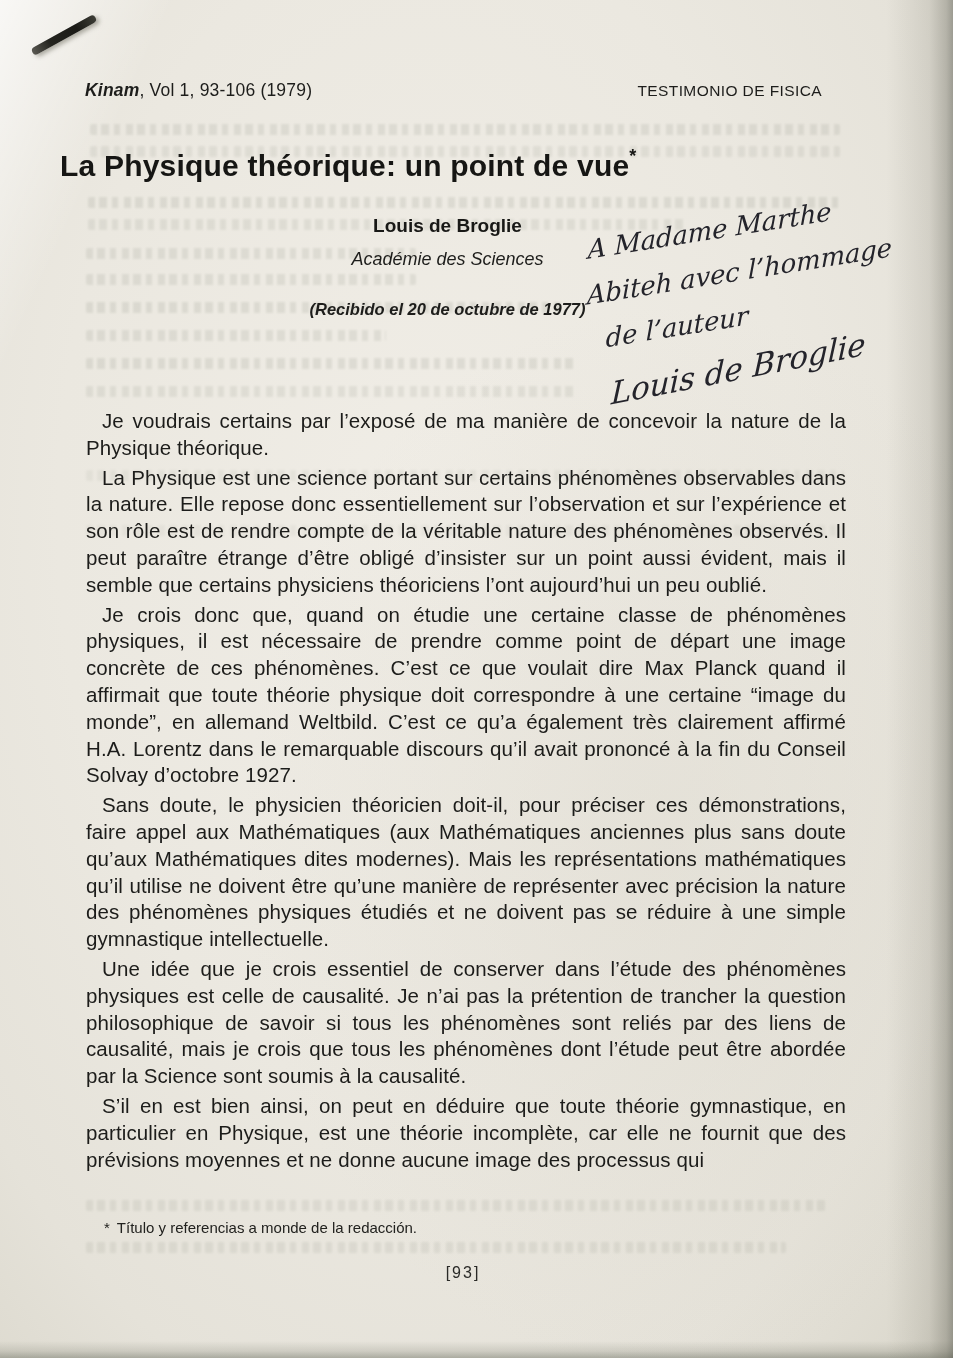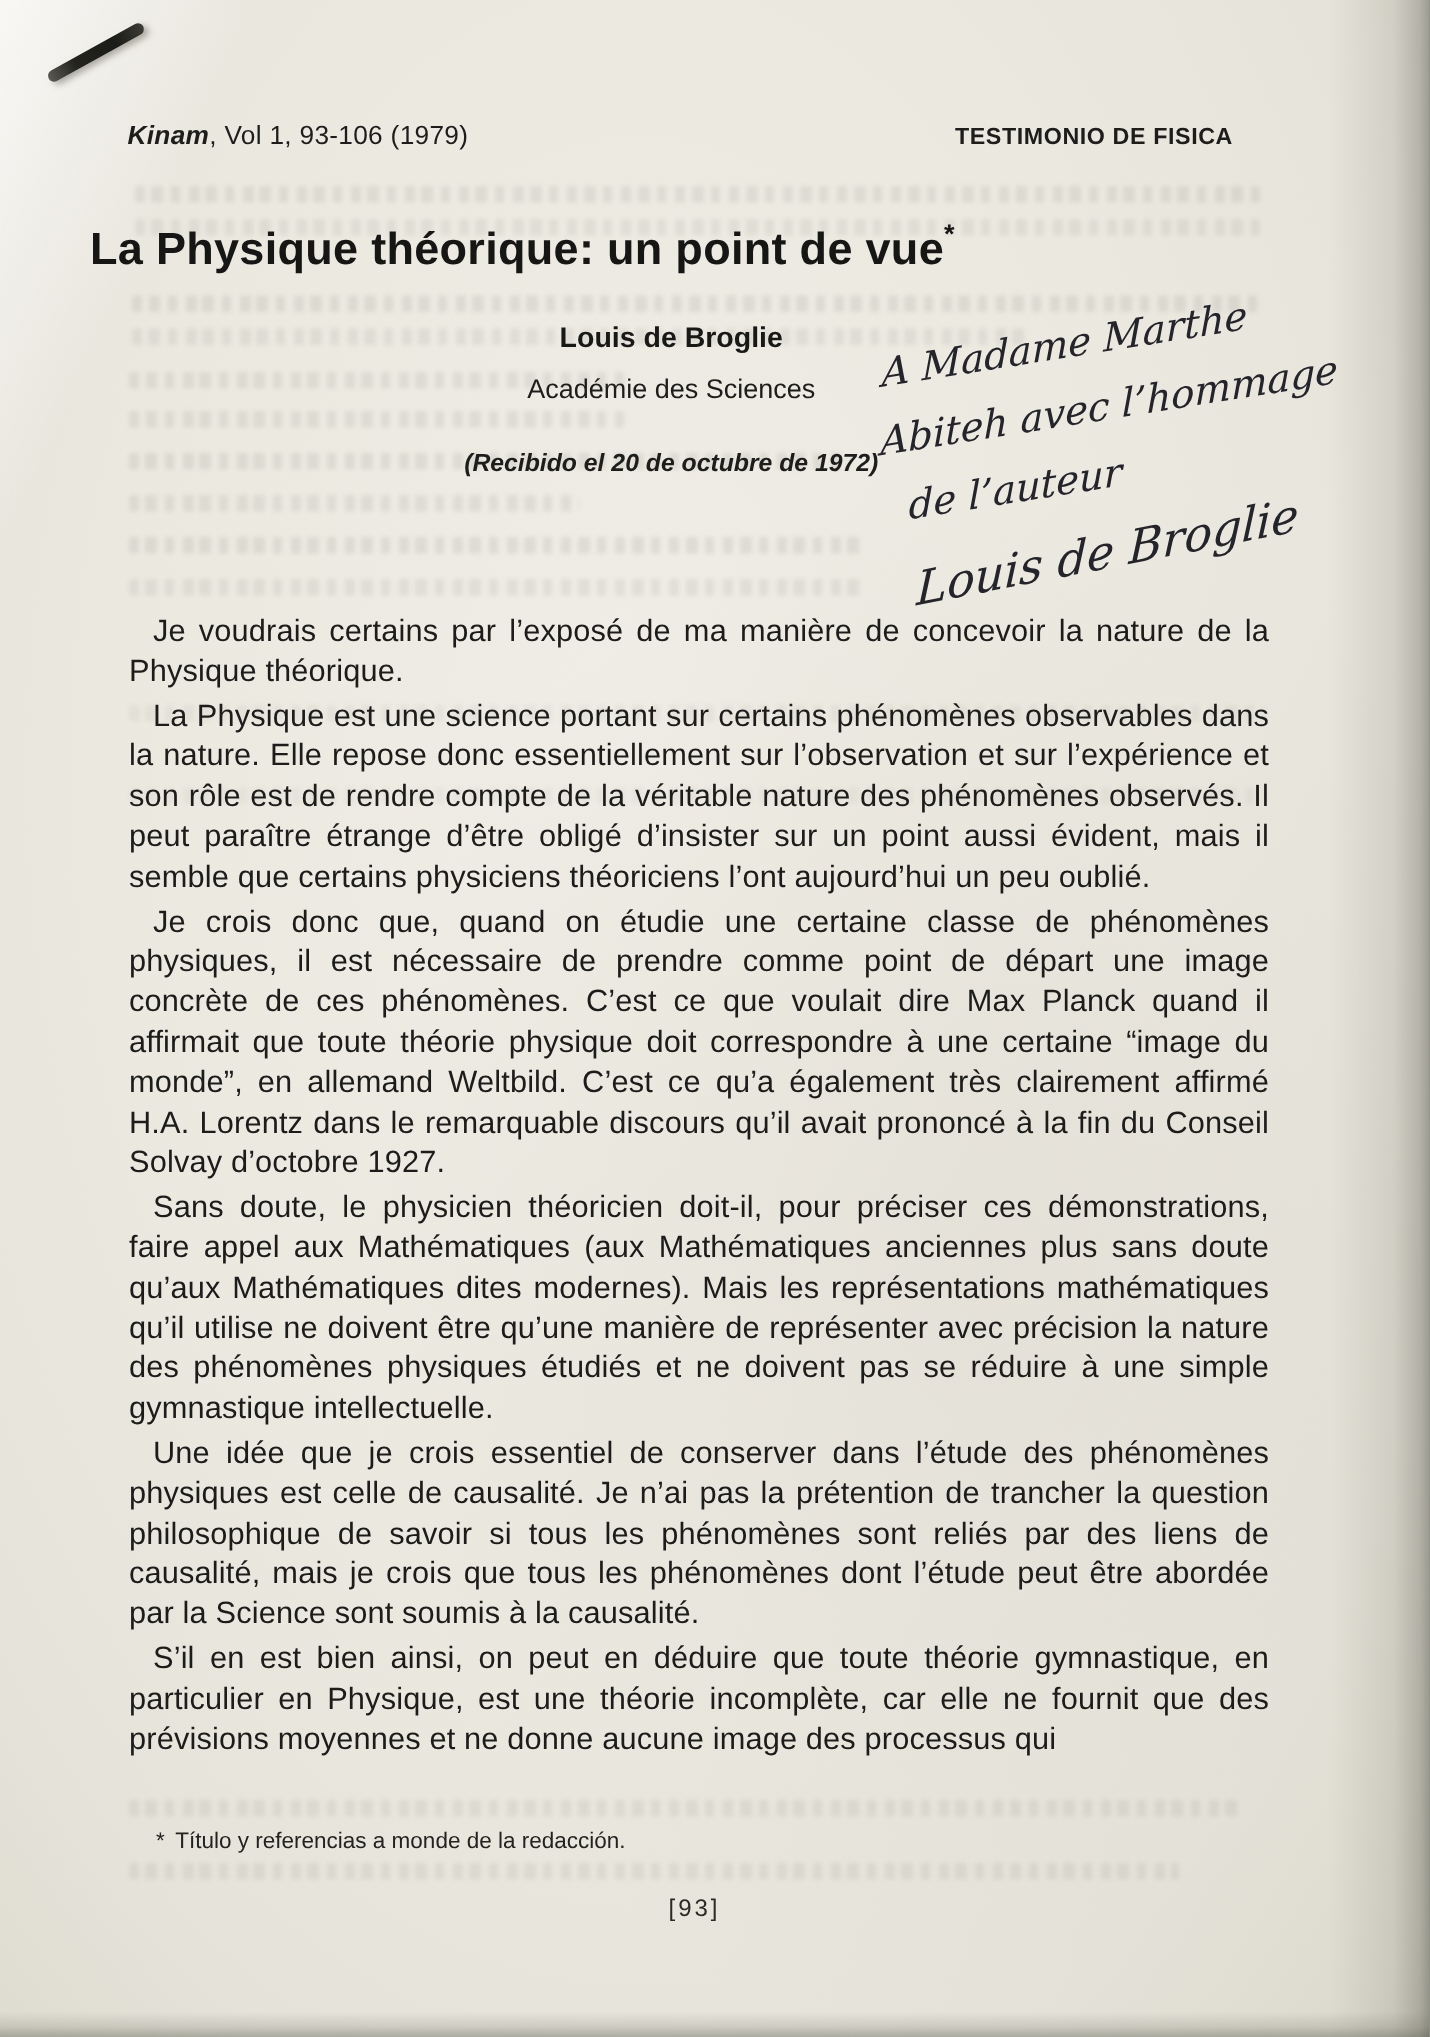--- a/index.html
+++ b/index.html
@@ -28,30 +28,30 @@
     filter:blur(1.3px);
     background:repeating-linear-gradient(90deg,#6e7365 0 7px,transparent 7px 11px,#6e7365 11px 19px,transparent 19px 24px,#6e7365 24px 30px,transparent 30px 36px);
     pointer-events:none;
   }
   .journal-header{
     position:absolute;top:80px;left:85px;right:131px;
     display:flex;justify-content:space-between;align-items:baseline;
   }
   .journal-ref{font-size:17.5px;letter-spacing:0.2px;}
   .journal-name{font-style:italic;font-weight:bold;}
-  .section-label{font-weight:bold;font-size:15.5px;letter-spacing:0.4px;}
+  .section-label{font-weight:normal;font-size:15.5px;letter-spacing:0.4px;}
   .title{
     position:absolute;top:146px;left:60px;width:775px;margin:0;
     text-align:left;font-size:30px;font-weight:bold;letter-spacing:0.2px;
     color:#161614;
   }
   .title sup{font-size:18px;vertical-align:14px;}
   .author-block{position:absolute;top:215px;left:60px;width:775px;text-align:center;}
   .author-name{font-size:19px;font-weight:bold;margin-bottom:10px;color:#181816;}
-  .affil{font-size:18px;line-height:25px;}
+  .affil{font-style:italic;font-size:18px;line-height:25px;}
   .received{font-style:italic;font-weight:bold;font-size:16.5px;margin-top:28px;}
   .handwriting{
     position:absolute;left:596px;top:198px;width:370px;
     transform:rotate(-9deg);
     font-family:"DejaVu Serif",serif;font-style:italic;
     color:#24242b;
   }
   .hw-line{font-size:26px;line-height:45px;white-space:nowrap;transform:skewX(-9deg);}
   .hw-line.l2{margin-left:-8px;}
   .hw-line.l3{margin-left:4px;}
@@ -97,21 +97,21 @@
   <div class="journal-header">
     <div class="journal-ref"><span class="journal-name">Kinam</span><span>, Vol 1, 93-106 (1979)</span></div>
     <div class="section-label">TESTIMONIO DE FISICA</div>
   </div>
 
   <h1 class="title"><span>La Physique théorique: un point de vue</span><sup>*</sup></h1>
 
   <div class="author-block">
     <div class="author-name">Louis de Broglie</div>
     <div class="affil">Académie des Sciences</div>
-    <div class="received">(Recibido el 20 de octubre de 1972)</div>
+    <div class="received">(Recibido el 20 de octubre de 1977)</div>
   </div>
 
   <div class="handwriting">
     <div class="hw-line l1">A Madame Marthe</div>
     <div class="hw-line l2">Abiteh avec l’hommage</div>
     <div class="hw-line l3">de l’auteur</div>
     <div class="hw-signature">Louis de Broglie</div>
   </div>
 
   <main class="body-text">

